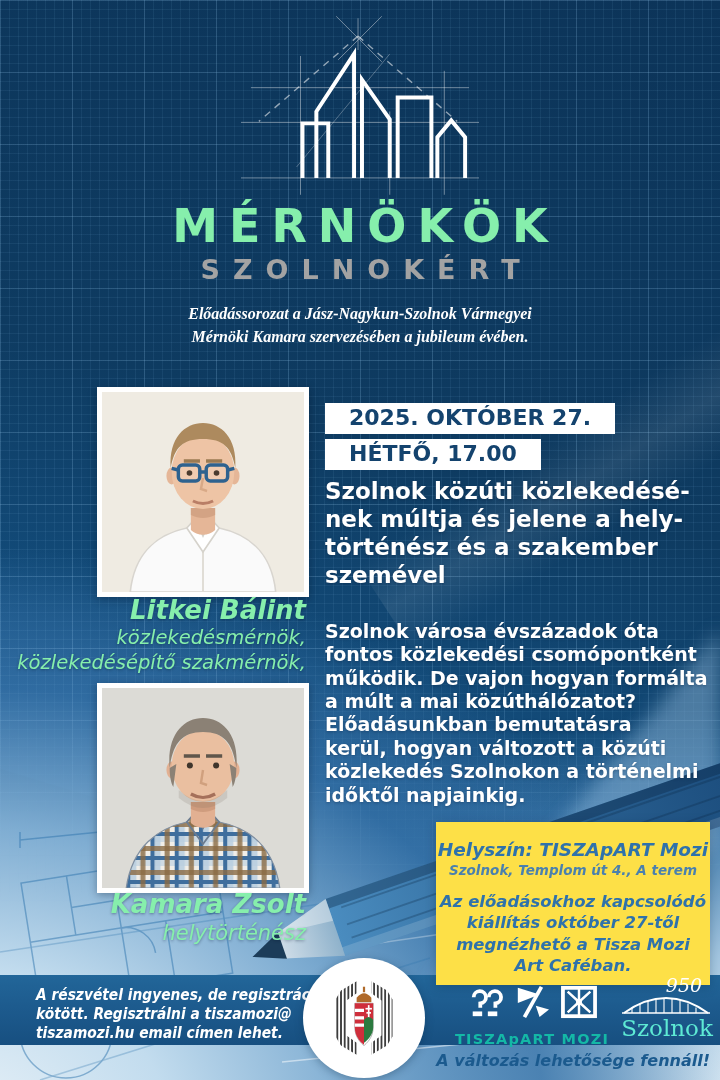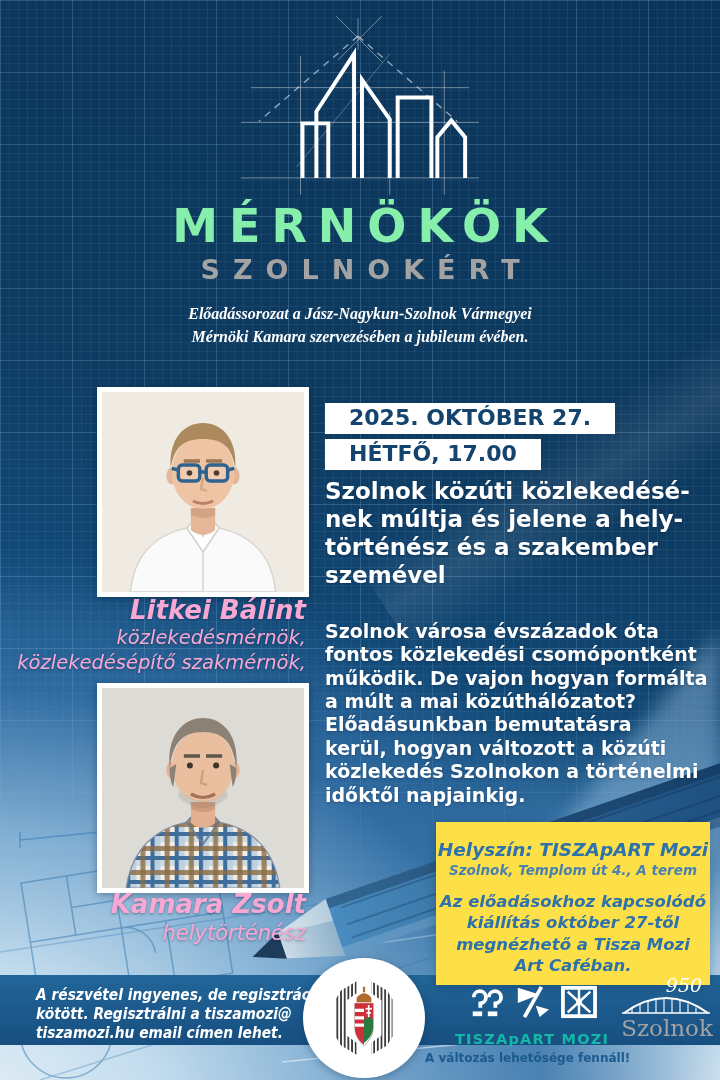--- a/index.html
+++ b/index.html
@@ -36,21 +36,21 @@
     font-size:46px;font-weight:800;letter-spacing:11px;text-indent:11px;}
   .title-2{position:absolute;left:0;top:254px;width:720px;text-align:center;color:#a3a3a3;
     font-size:27px;font-weight:800;letter-spacing:13px;text-indent:13px;}
   .subtitle{position:absolute;left:80px;top:303px;width:560px;text-align:center;color:#fff;
     font-size:16px;font-weight:700;font-style:italic;line-height:1.42;white-space:pre-line;font-family:Liberation Serif, serif;}
   
   .photo{position:absolute;width:202px;height:200px;border:5px solid #fff;background:#e8e3d8;
     box-shadow:0 2px 8px rgba(0,20,40,.35);}
   .photo-1{left:97px;top:387px;}
   .photo-2{left:97px;top:683px;}
-  .speaker-block{position:absolute;right:414px;text-align:right;color:#f9a8d4;white-space:nowrap;}
+  .speaker-block{position:absolute;right:414px;text-align:right;color:#86efac;white-space:nowrap;}
   .speaker-1{top:596px;}
   .speaker-2{top:890px;}
   .speaker-name{font-size:26px;font-weight:800;font-style:italic;line-height:1.15;
     text-shadow:0 1px 3px rgba(0,20,45,.4);}
   .speaker-roles{font-size:19.5px;font-style:italic;line-height:1.28;white-space:pre-line;
     text-shadow:0 1px 3px rgba(0,20,45,.4);}
   
   .badge{position:absolute;left:325px;background:#fff;color:#14436e;
     font-size:22px;font-weight:800;padding:3px 24px 5px;line-height:1.05;}
   .badge-date{top:403px;}
@@ -73,24 +73,24 @@
     background:linear-gradient(180deg,#226699 0%,#1d5b8e 45%,#174f80 100%);}
   .registration{position:absolute;left:36px;top:986px;color:#fff;
     font-size:15px;font-weight:700;font-style:italic;line-height:1.26;white-space:pre-line;
     transform:scaleX(.92);transform-origin:left top;}
   .emblem-circle{position:absolute;left:303px;top:958px;width:122px;height:120px;
     background:#fff;border-radius:50%;box-shadow:0 2px 8px rgba(10,40,70,.35);
     display:flex;align-items:center;justify-content:center;}
   .tiszapart{position:absolute;left:448px;top:985px;width:168px;text-align:center;}
   .tp-icons{display:flex;justify-content:center;gap:9px;}
   .tp-label{margin-top:12px;color:#14b8a6;font-size:14.5px;font-weight:800;letter-spacing:1.2px;}
-  .szolnok950{position:absolute;left:620px;top:977px;width:94px;text-align:center;color:#a3a3a3;}
+  .szolnok950{position:absolute;left:620px;top:977px;width:94px;text-align:center;color:#5eead4;}
   .sz-label{font-family:"DejaVu Serif","Liberation Serif",serif;font-size:23px;margin-top:-2px;}
-  .tagline{position:absolute;left:425px;top:1051px;width:285px;text-align:left;
-    color:#1b5a8e;font-size:12px;font-weight:700;}
+  .tagline{position:absolute;left:425px;top:1051px;width:285px;text-align:right;
+    color:#1b5a8e;font-size:16px;font-weight:700;font-style:italic;}
 </style>
 </head>
 <body>
 
 <div id="poster">
 
   <div class="bg-base"></div>
   <div class="bg-grid"></div>
   <div class="streak-top"></div>
 

